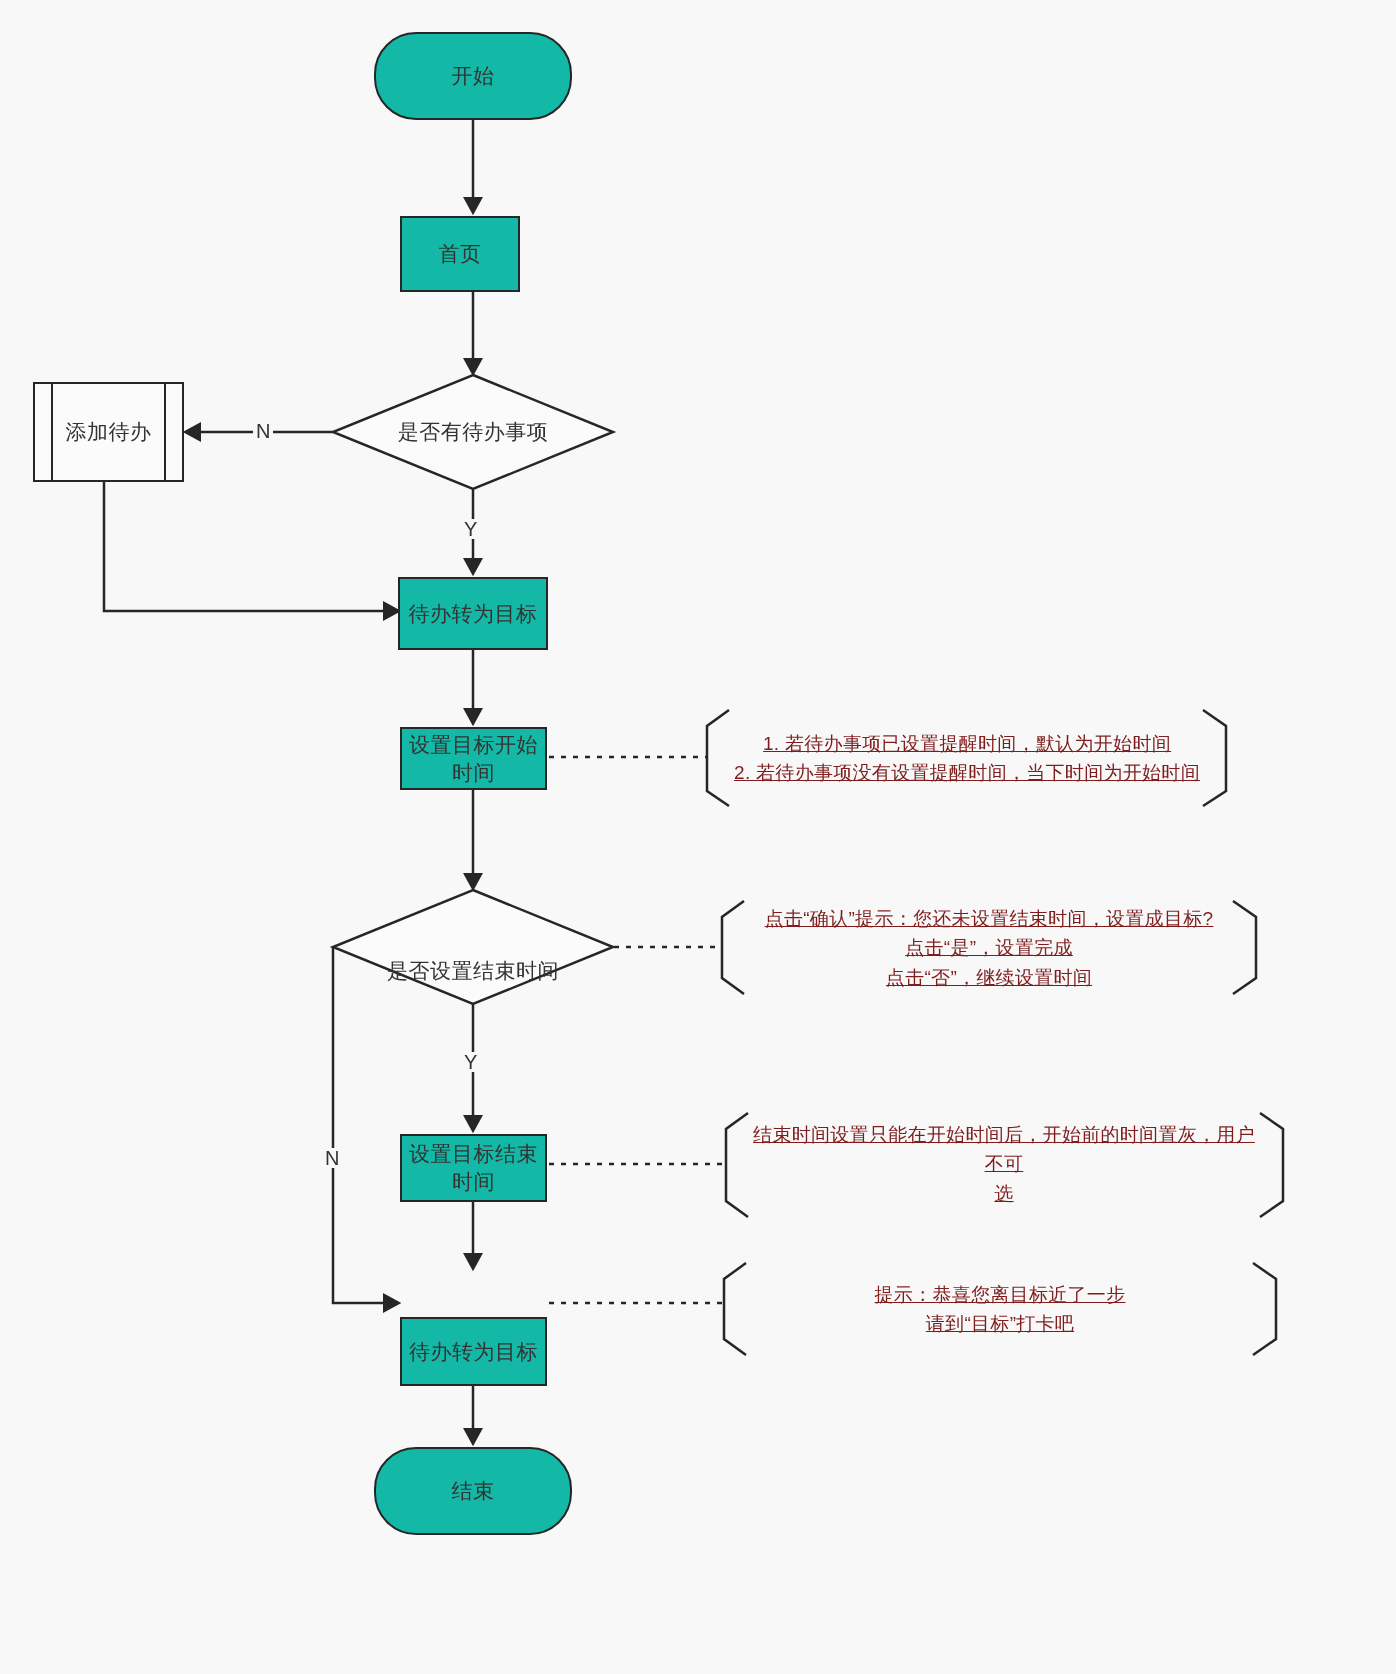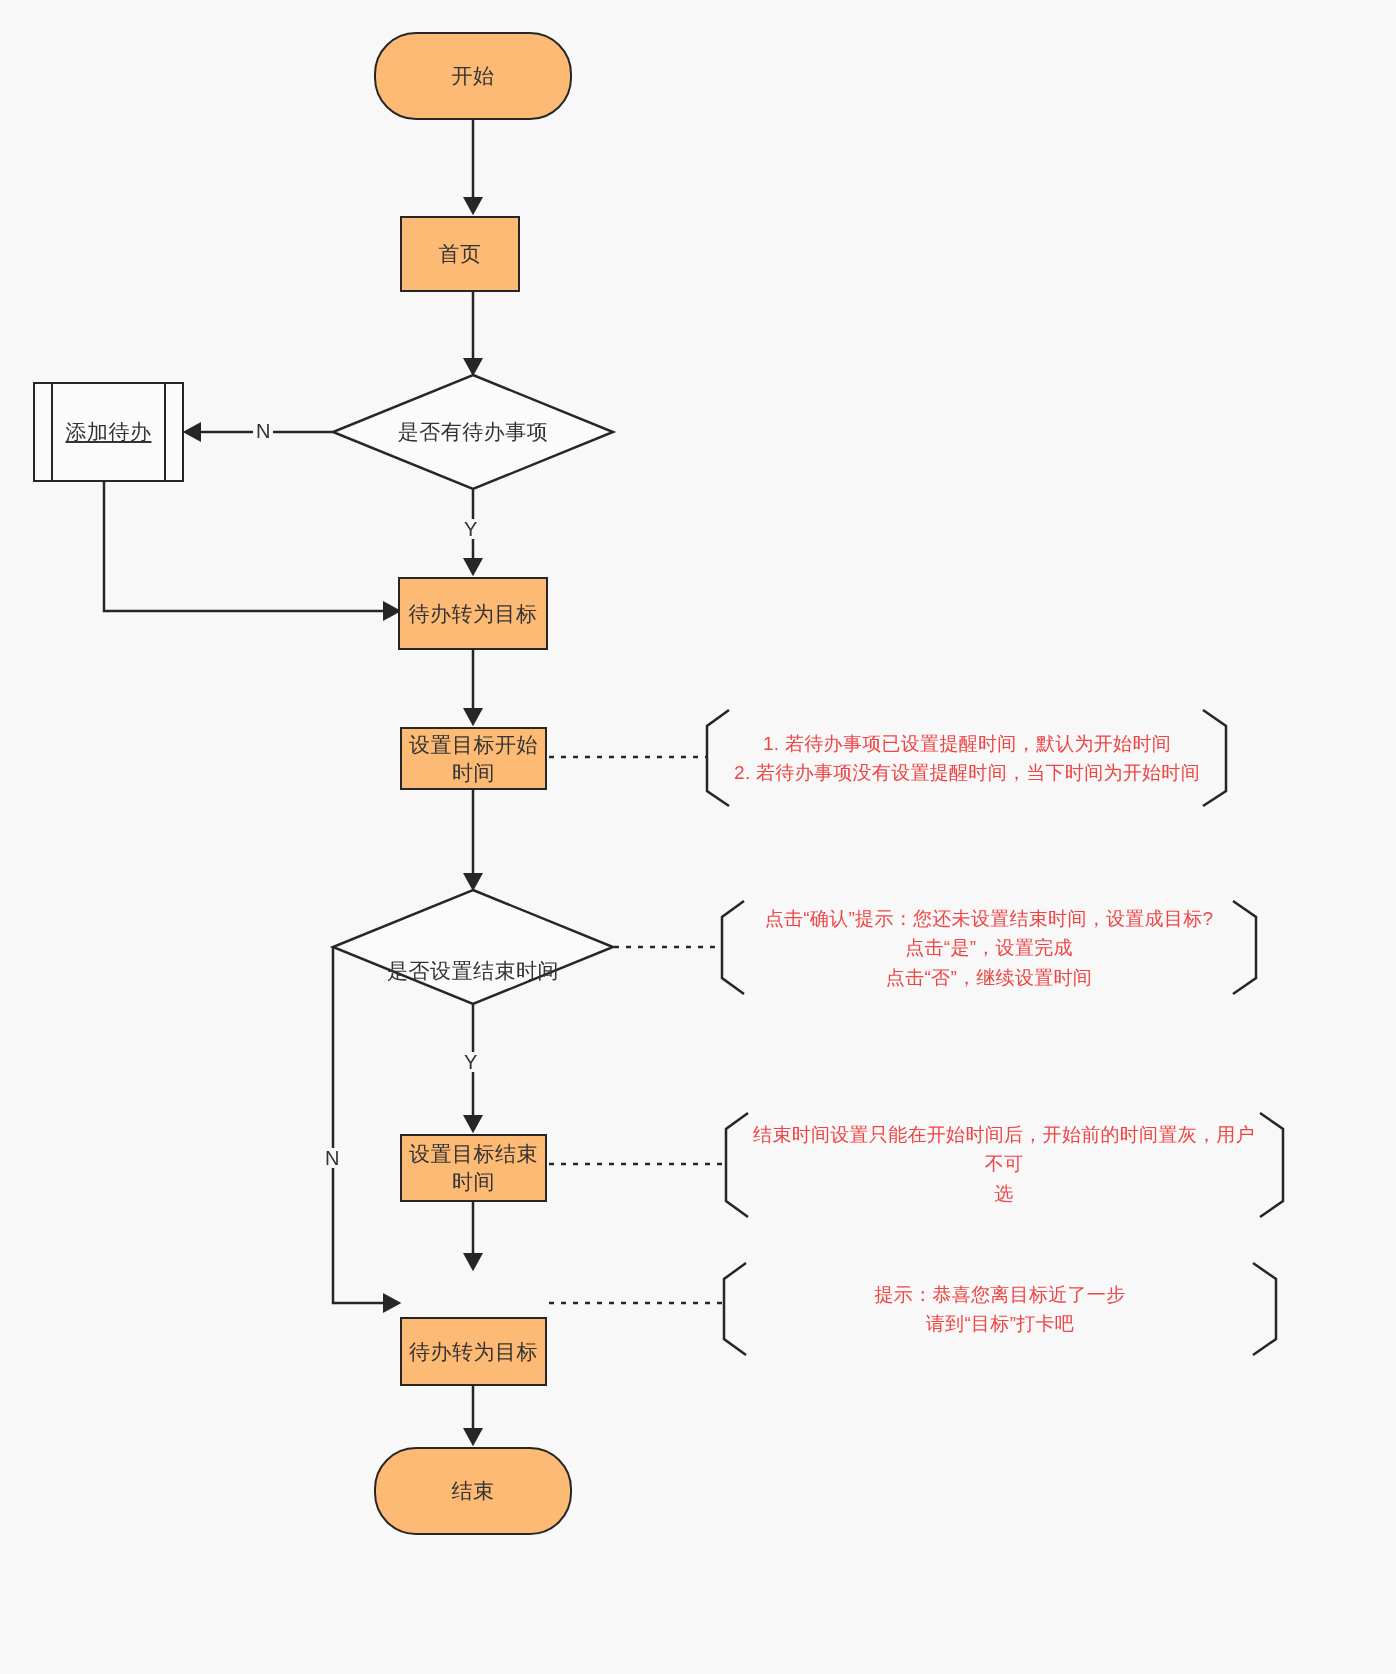--- a/index.html
+++ b/index.html
@@ -17,21 +17,21 @@
   }
   #canvas {
     position: absolute;
     left: 0; top: 0;
     width: 1396px;
     height: 1674px;
   }
   .node {
     position: absolute;
     box-sizing: border-box;
-    background: #fdba74;
+    background: #14b8a6;
     border: 2.5px solid #262626;
     color: #333333;
     display: flex;
     align-items: center;
     justify-content: center;
     text-align: center;
     font-size: 21px;
     line-height: 1.32;
     letter-spacing: 0.5px;
     white-space: pre-line;
@@ -58,21 +58,20 @@
     position: absolute;
     box-sizing: border-box;
     background: #fbfbfb;
     border: 2.5px solid #262626;
     display: flex;
     align-items: center;
     justify-content: center;
     font-size: 21px;
     color: #333333;
     letter-spacing: 0.5px;
-    text-decoration: underline;
   }
   .subroutine::before, .subroutine::after {
     content: "";
     position: absolute;
     top: 0; bottom: 0;
     width: 0;
     border-left: 2.5px solid #262626;
   }
   .subroutine::before { left: 16px; }
   .subroutine::after { right: 16px; }
@@ -82,28 +81,29 @@
     font-size: 20px;
     color: #333333;
     background: #f8f8f8;
     padding: 0 3px;
     line-height: 1;
   }
 
   .note {
     position: absolute;
     font-size: 19px;
-    color: #ef4444;
+    color: #7f1d1d;
     text-align: center;
     line-height: 1.55;
     letter-spacing: 0.3px;
     white-space: pre-line;
     display: flex;
     align-items: center;
     justify-content: center;
+    text-decoration: underline;
   }
 </style>
 </head>
 <body>
 
 <svg id="canvas" viewBox="0 0 1396 1674" xmlns="http://www.w3.org/2000/svg">
   <defs>
     <marker id="arrow" viewBox="0 0 12 12" refX="9" refY="6" markerWidth="8" markerHeight="8" orient="auto-start-reverse">
       <path d="M 0 0 L 11 6 L 0 12 z" fill="#262626"></path>
     </marker>

